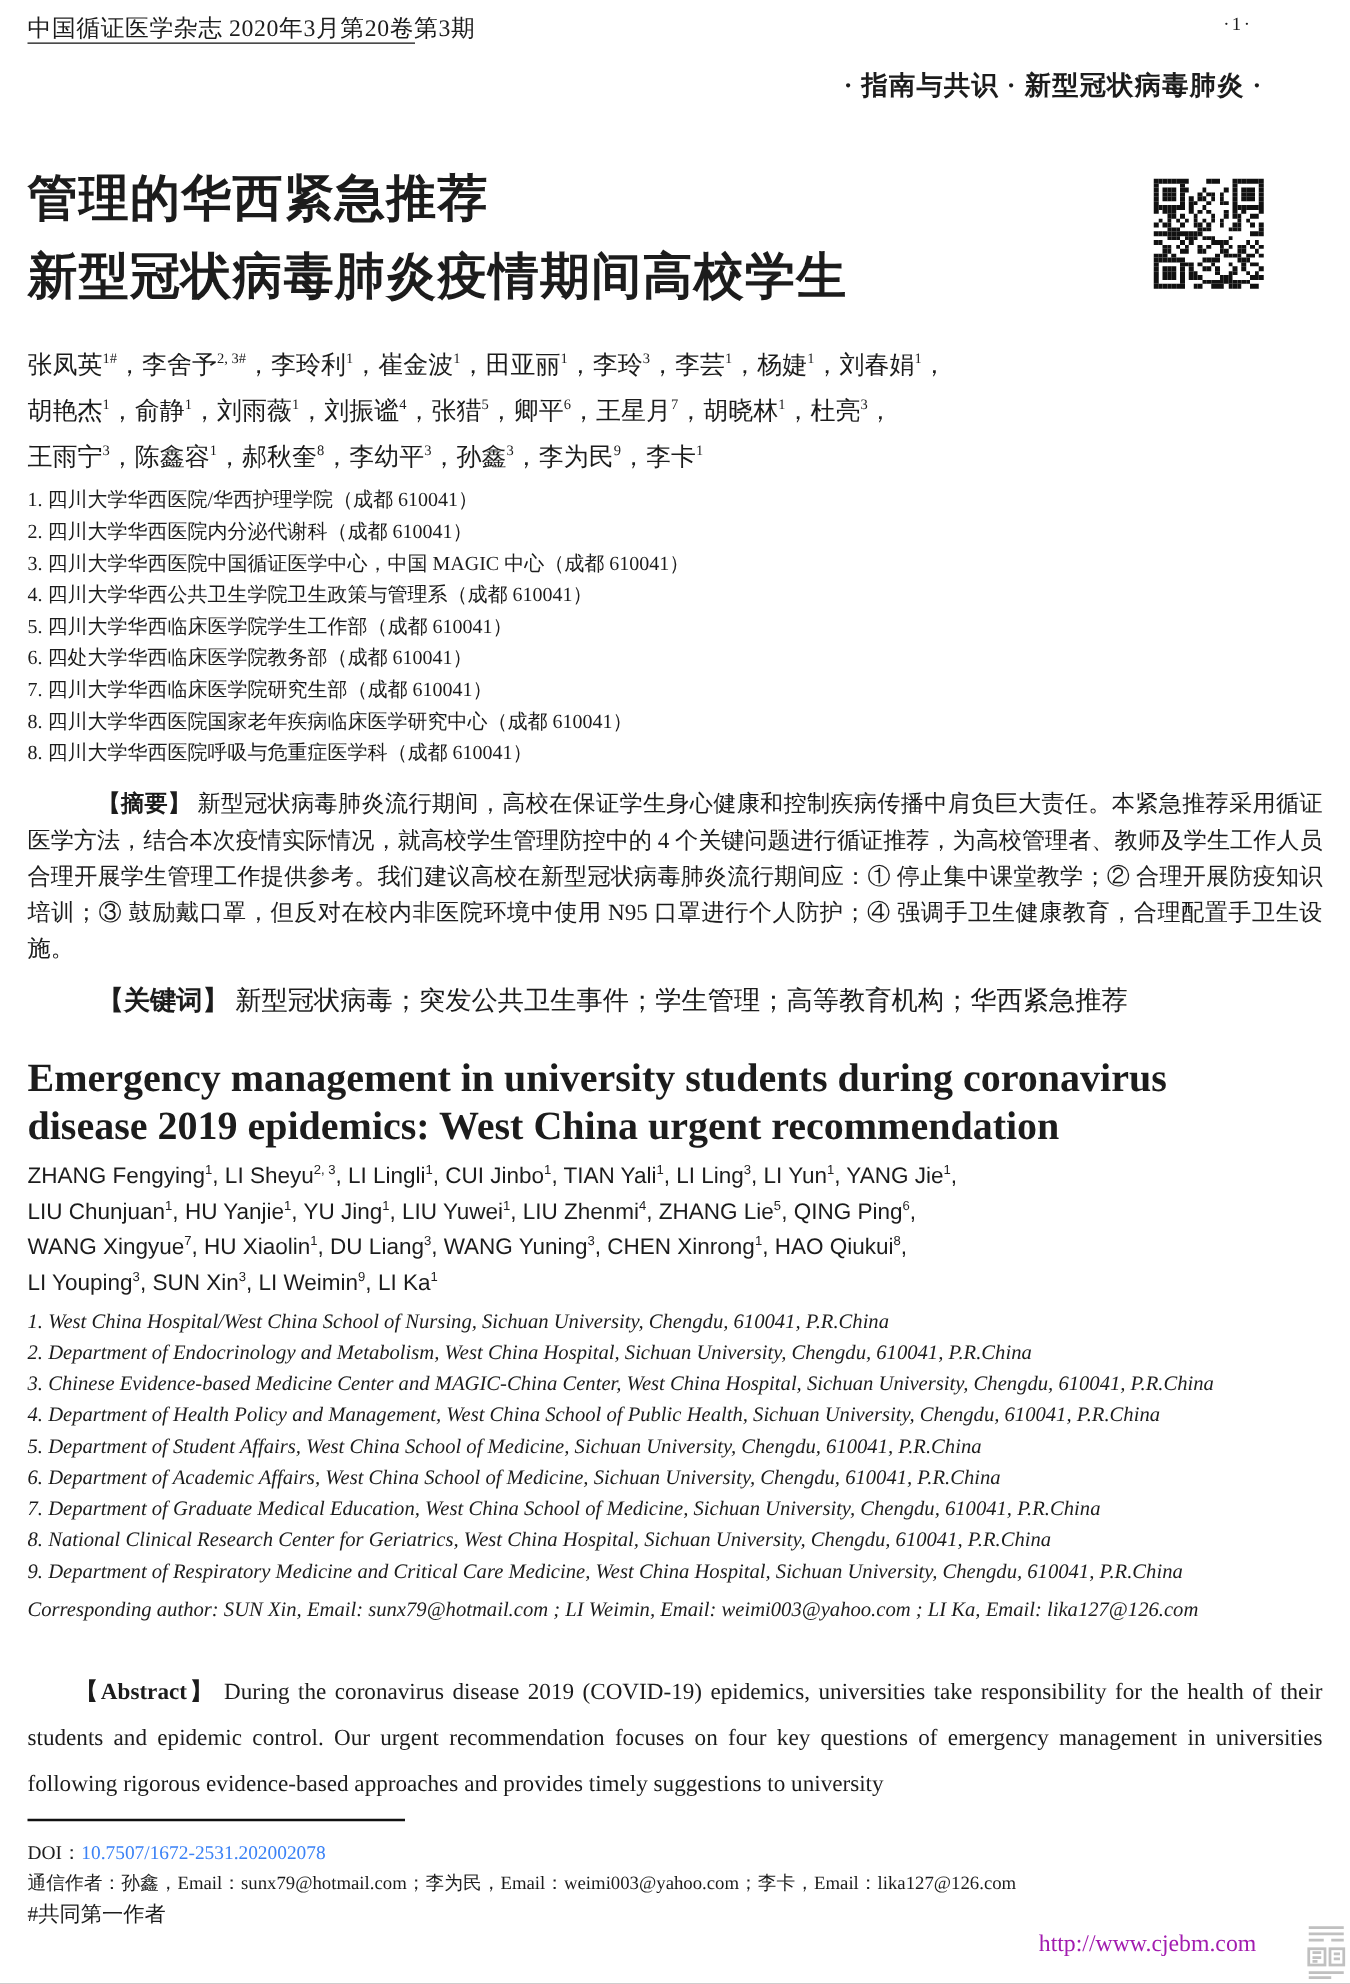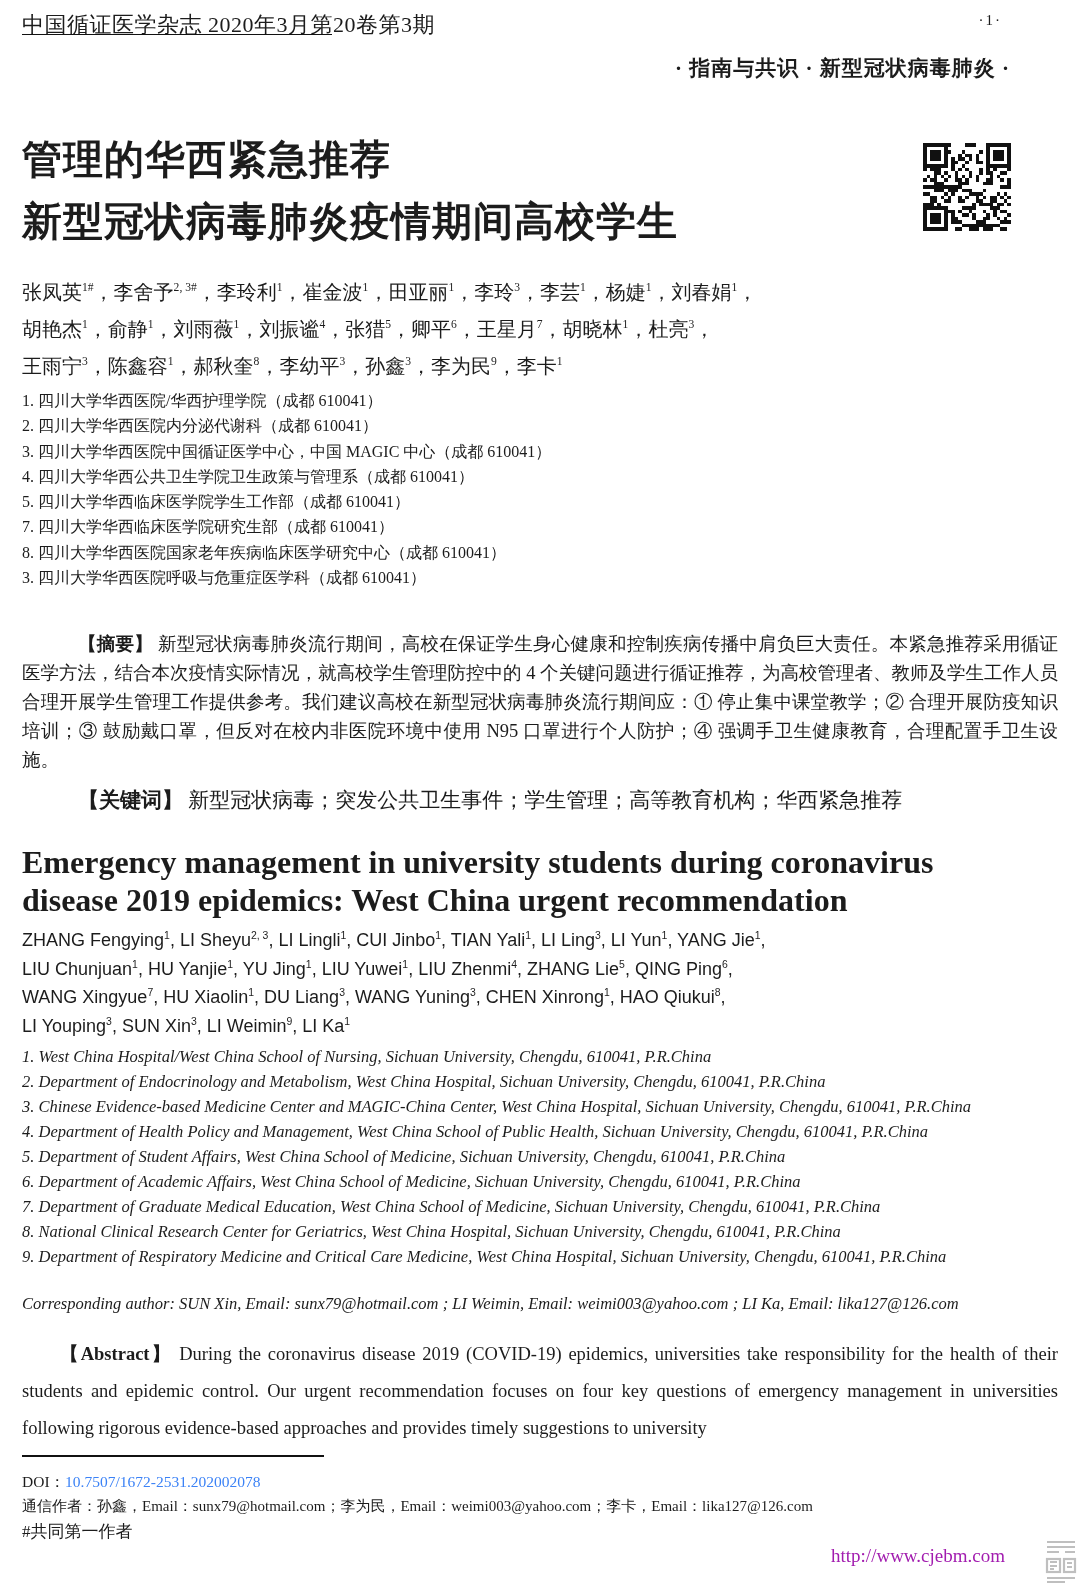--- a/index.html
+++ b/index.html
@@ -2,21 +2,21 @@
 <html><head>
 <meta charset="utf-8">
 <style>
   html,body{margin:0;padding:0;background:#888;}
   .page{
     position:relative;width:1080px;height:1587px;background:#ffffff;
     margin:0 auto;overflow:hidden;color:#1c1c1c;
     font-family:"Liberation Serif","DejaVu Serif",serif;
   }
   
-  .hdr-journal{position:absolute;left:22px;top:10px;font-size:22px;letter-spacing:.5px;}
+  .hdr-journal{position:absolute;left:22px;top:10px;font-size:19px;letter-spacing:.5px;}
   .hdr-rule{position:absolute;left:22px;top:34px;width:310px;border-top:1.6px solid #111;}
   .hdr-page{position:absolute;right:78px;top:12px;font-size:15px;letter-spacing:2px;}
   .section-label{position:absolute;right:70px;top:54px;font-size:21px;font-weight:600;letter-spacing:1px;}
   
   .title-cn{position:absolute;left:22px;top:128px;width:860px;
     font-family:"Liberation Sans","DejaVu Sans",sans-serif;font-weight:bold;
     font-size:40px;line-height:62px;letter-spacing:1px;}
   
   .qr{position:absolute;left:923px;top:143px;width:88px;height:88px;display:grid;
     grid-template-columns:repeat(25,1fr);grid-template-rows:repeat(25,1fr);}
@@ -34,21 +34,21 @@
   .b{font-weight:bold;}
   .keywords-cn{position:absolute;left:22px;top:786px;width:1036px;font-size:21px;}
   .keywords-cn .ind{display:inline-block;width:56px;}
   
   .title-en{position:absolute;left:22px;top:843px;width:950px;font-size:32px;
     font-weight:bold;line-height:38px;}
   .authors-en{position:absolute;left:22px;top:926px;width:1010px;
     font-family:"Liberation Sans","DejaVu Sans",sans-serif;font-size:18px;line-height:28.5px;}
   .affils-en{position:absolute;left:22px;top:1044px;width:1036px;font-style:italic;
     font-size:16.5px;line-height:25px;}
-  .affils-en .corr{margin-top:22px;}
+  .affils-en .corr{margin-top:6px;}
   .abstract-en{position:absolute;left:22px;top:1336px;width:1036px;font-size:18.5px;
     line-height:37px;text-align:justify;}
   .abstract-en .lead{text-indent:38px;display:block;}
   
   .ft-rule{position:absolute;left:22px;top:1455px;width:302px;border-top:2px solid #111;}
   .ft-doi{position:absolute;left:22px;top:1472px;font-size:15.5px;}
   .ft-doi a{text-decoration:none;}
   .link{color:#3b82f6;}
   .ft-corr{position:absolute;left:22px;top:1497px;font-size:15px;}
   .ft-cofirst{position:absolute;left:22px;top:1520px;font-size:17px;}
@@ -703,23 +703,24 @@
       <div><span>胡艳杰<sup>1</sup></span>，<span>俞静<sup>1</sup></span>，<span>刘雨薇<sup>1</sup></span>，<span>刘振谧<sup>4</sup></span>，<span>张猎<sup>5</sup></span>，<span>卿平<sup>6</sup></span>，<span>王星月<sup>7</sup></span>，<span>胡晓林<sup>1</sup></span>，<span>杜亮<sup>3</sup></span>，</div>
       <div><span>王雨宁<sup>3</sup></span>，<span>陈鑫容<sup>1</sup></span>，<span>郝秋奎<sup>8</sup></span>，<span>李幼平<sup>3</sup></span>，<span>孙鑫<sup>3</sup></span>，<span>李为民<sup>9</sup></span>，<span>李卡<sup>1</sup></span></div>
     </div>
 
   <div class="affils-cn" id="affils-cn">
       <div>1. 四川大学华西医院/华西护理学院（成都 610041）</div>
       <div>2. 四川大学华西医院内分泌代谢科（成都 610041）</div>
       <div>3. 四川大学华西医院中国循证医学中心，中国 MAGIC 中心（成都 610041）</div>
       <div>4. 四川大学华西公共卫生学院卫生政策与管理系（成都 610041）</div>
       <div>5. 四川大学华西临床医学院学生工作部（成都 610041）</div>
+      <div>6. 四处大学华西临床医学院教务部（成都 610041）</div>
       <div>7. 四川大学华西临床医学院研究生部（成都 610041）</div>
       <div>8. 四川大学华西医院国家老年疾病临床医学研究中心（成都 610041）</div>
-      <div>3. 四川大学华西医院呼吸与危重症医学科（成都 610041）</div>
+      <div>8. 四川大学华西医院呼吸与危重症医学科（成都 610041）</div>
     </div>
 
   <div class="abstract-cn">
     <span class="lead"><span class="b">【摘要】</span><span> 新型冠状病毒肺炎流行期间，高校在保证学生身心健康和控制疾病传播中肩负巨大责任。本紧急推荐采用循证医学方法，结合本次疫情实际情况，就高校学生管理防控中的 4 个关键问题进行循证推荐，为高校管理者、教师及学生工作人员合理开展学生管理工作提供参考。我们建议高校在新型冠状病毒肺炎流行期间应：① 停止集中课堂教学；② 合理开展防疫知识培训；③ 鼓励戴口罩，但反对在校内非医院环境中使用 N95 口罩进行个人防护；④ 强调手卫生健康教育，合理配置手卫生设施。</span></span>
   </div>
 
   <div class="keywords-cn">
     <span class="ind"></span><span class="b">【关键词】</span><span> 新型冠状病毒；突发公共卫生事件；学生管理；高等教育机构；华西紧急推荐</span>
   </div>
 

